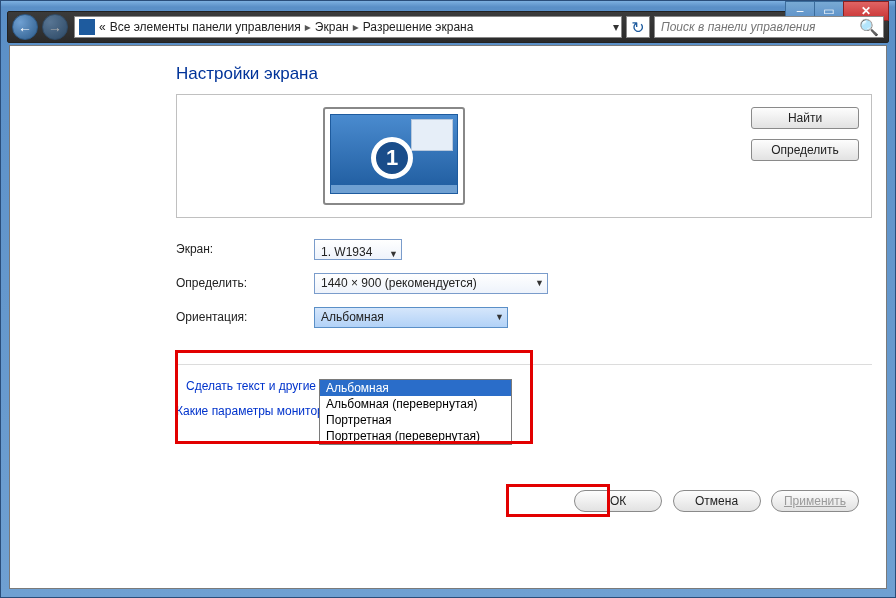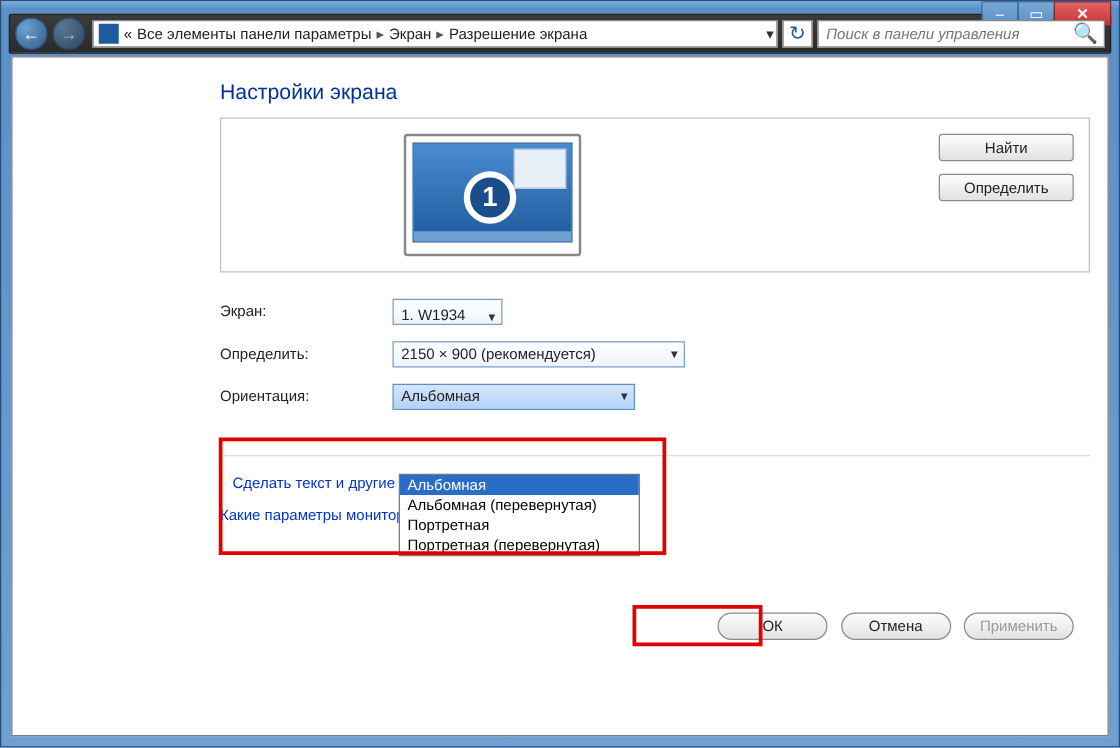--- a/index.html
+++ b/index.html
@@ -123,21 +123,21 @@
   .dropdown .opt.selected { background:#2a6dc9; color:#fff; }
   .link { color:#0033cc; font-size:12px; cursor:pointer; }
   .adv-link { position:absolute; left:595px; top:358px; }
   .divider { border-top:1px solid #dcdcdc; width:696px; margin-top:30px; }
   .link-text1 { margin-top:14px; display:inline-block;padding-left:10px; }
   .link-text2 { margin-top:10px; display:block; }
   .btn-row {
     position:absolute; left:0; right:24px; top:444px; text-align:right;
   }
   .btn-row .w7btn { display:inline-block; width:88px; margin:0 3px; vertical-align:top;border-radius:11px; }
-  .btn-row .w7btn.disabled { color:#9a9a9a; }
+  .btn-row .w7btn.disabled { color:#9a9a9a;text-decoration:underline; }
   .red-box2 {
     position:absolute; left:496px; top:438px; width:104px; height:33px;
     border:3px solid #e20000; pointer-events:none; z-index:5;
   }
 </style>
 </head>
 <body>
 
 <div class="win-frame">
   <div class="titlebar"></div>
@@ -156,21 +156,21 @@
   <div class="toolbar">
     <div class="nav-btn">
         <span>←</span>
       </div>
     <div class="nav-btn" style="opacity:.6">
         <span>→</span>
       </div>
     <div class="address">
       <span class="addr-icon"></span>
       <span>«</span>
-      <span style="margin-left:4px">Все элементы панели параметры</span>
+      <span style="margin-left:4px">Все элементы панели управления</span>
       <span class="addr-sep">▸</span>
       <span>Экран</span>
       <span class="addr-sep">▸</span>
       <span>Разрешение экрана</span>
       <span class="addr-drop">▾</span>
     </div>
     <div class="refresh">
         <span>↻</span>
       </div>
     <div class="search">
@@ -202,21 +202,21 @@
         <div class="lab">Экран:</div>
         <div class="combo screen-combo">
           <span>1. W1934</span>
           <span class="arr">▼</span>
         </div>
       </div>
 
       <div class="form-row">
         <div class="lab">Определить:</div>
         <div class="combo res-combo">
-          <span>2150 × 900 (рекомендуется)</span>
+          <span>1440 × 900 (рекомендуется)</span>
           <span class="arr">▼</span>
         </div>
       </div>
 
       <div class="form-row">
         <div class="lab">Ориентация:</div>
         <div class="combo orient-combo">
           <span>Альбомная</span>
           <span class="arr">▼</span>
         </div>

